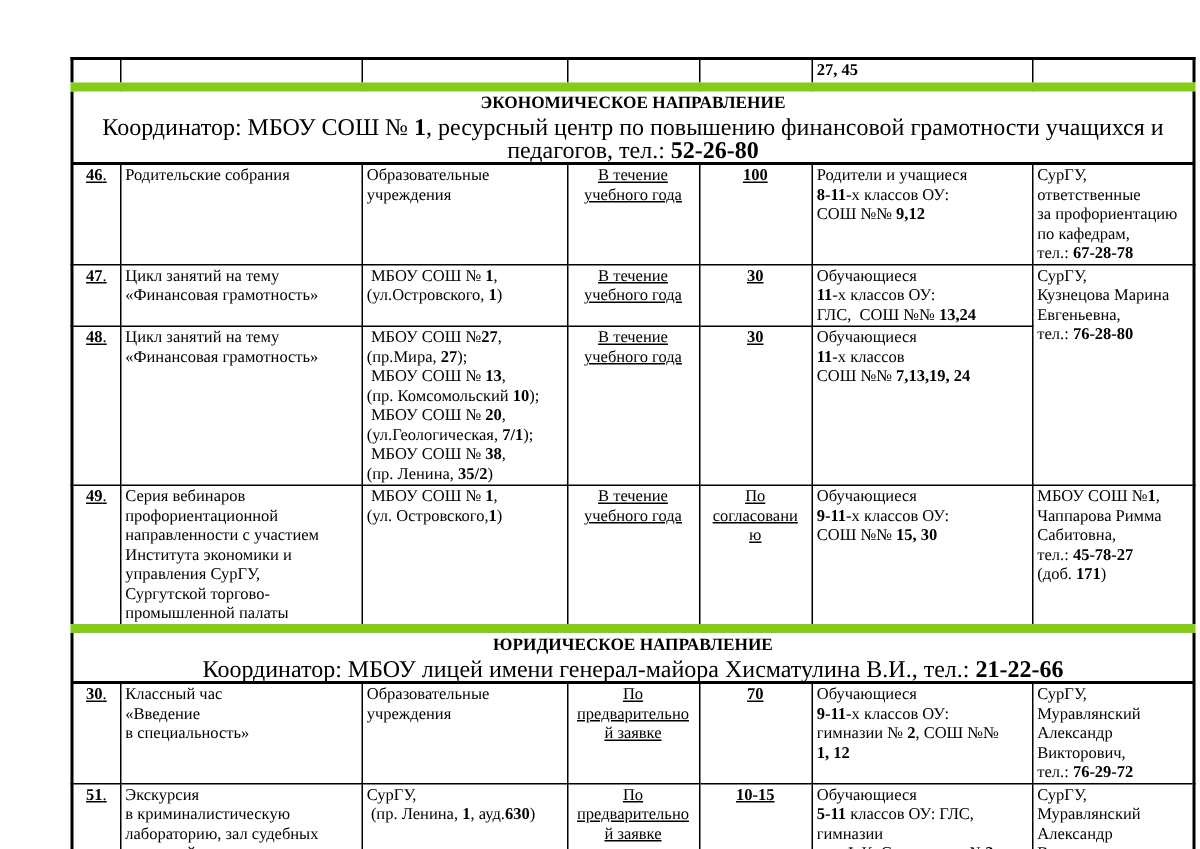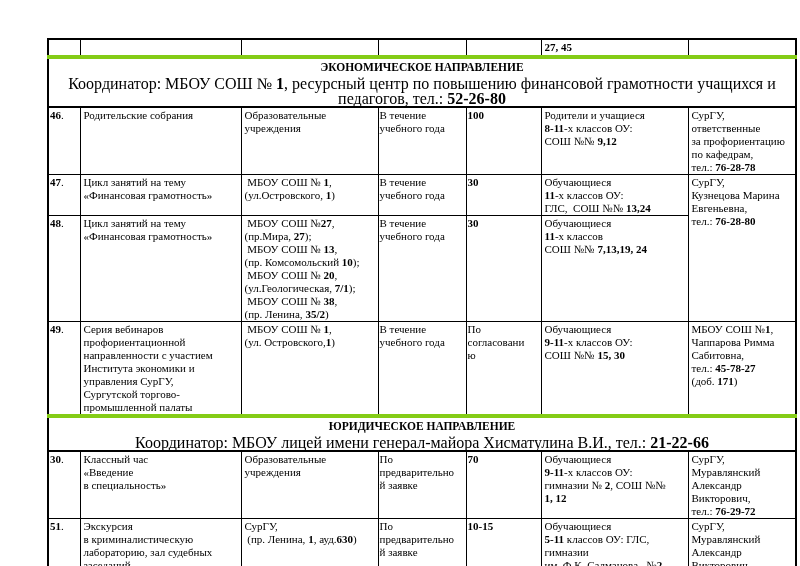--- a/index.html
+++ b/index.html
@@ -15,24 +15,24 @@
   }
   td{
     border:1px solid #000;
     vertical-align:top;
     padding:1px 3px 0 3px;
     font-size:11px;line-height:13px;
     white-space:pre-wrap;
     text-align:left;
     overflow:hidden;
   }
-  td.c{text-align:left;padding-left:1px;padding-right:1px;}
+  td.c{text-align:center;padding-left:1px;padding-right:1px;text-decoration:underline;}
   tr.cont td{height:14px;}
   tr.band td{
-    border-top:4px solid #84cc16;border-bottom:2px solid #000;
+    border-top:6px solid #84cc16;border-bottom:2px solid #000;
     text-align:center;padding:0;white-space:normal;font-family:Liberation Serif, serif;
   }
   .band-title{font-weight:bold;font-size:11.5px;line-height:17px;}
   .band-coord{font-size:16px;line-height:15px;}
   b{font-weight:bold;}
 </style>
 </head>
 <body>
 
 <div class="page">
@@ -73,21 +73,21 @@
       <td class="c">В течение
 учебного года</td>
       <td class="c"><b>100</b></td>
       <td>Родители и учащиеся
 <b>8-11</b>-х классов ОУ:
 СОШ №№ <b>9,12</b></td>
       <td>СурГУ,
 ответственные
 за профориентацию
 по кафедрам,
-тел.: <b>76-28-78</b></td>
+тел.: <b>67-28-78</b></td>
     </tr>
 
     <tr>
       <td class="c"><b>47</b>.</td>
       <td>Цикл занятий на тему
 «Финансовая грамотность»</td>
       <td> МБОУ СОШ № <b>1</b>,
 (ул.Островского, <b>1</b>)</td>
       <td class="c">В течение
 учебного года</td>

